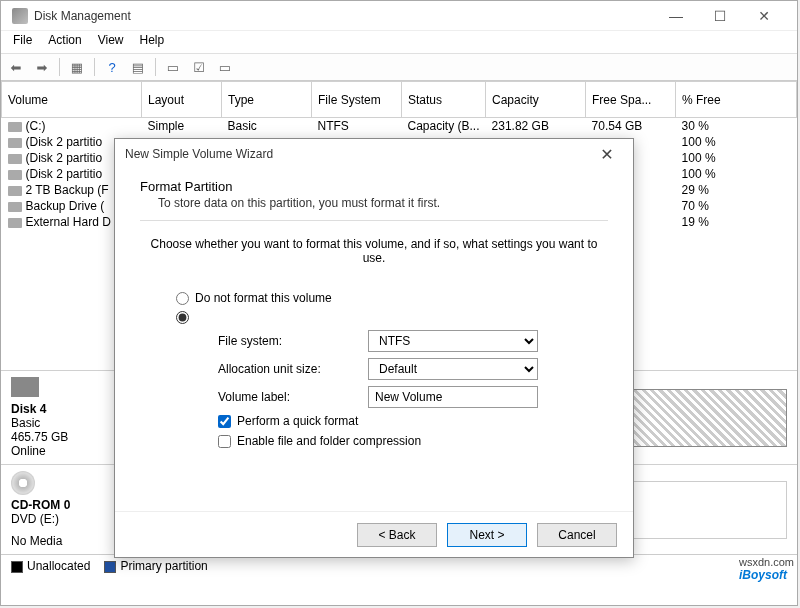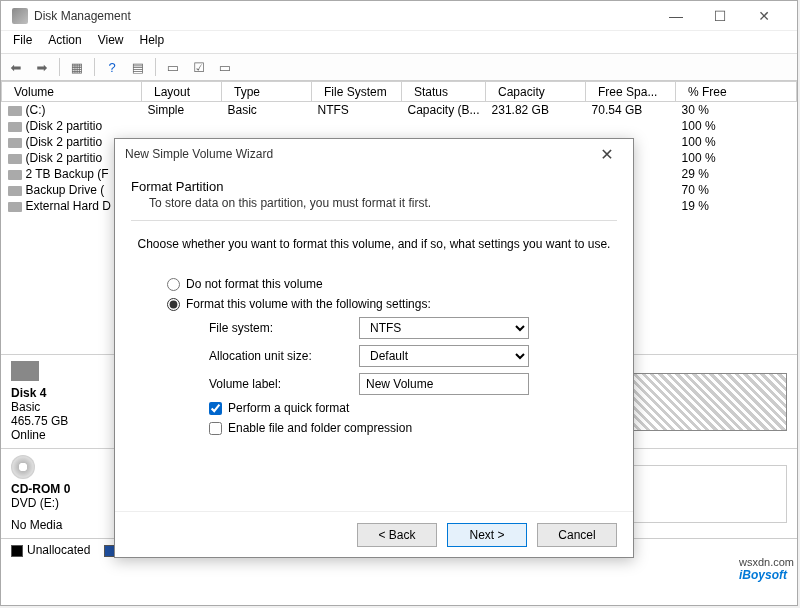--- a/index.html
+++ b/index.html
@@ -9,39 +9,39 @@
 .titlebar .icon { width: 16px; height: 16px; background: linear-gradient(135deg,#8a8a8a 0%,#c0c0c0 100%); border-radius: 2px; margin-right: 6px; }
 .titlebar .title { flex: 1; color: #333; }
 .win-controls { display: flex; }
 .win-controls div { width: 44px; height: 28px; display: flex; align-items: center; justify-content: center; color: #555; font-size: 14px; }
 .menubar { height: 22px; display: flex; align-items: flex-start; padding: 0 4px; gap: 0; }
 .menubar span { padding: 2px 8px; }
 .toolbar { height: 28px; border-top: 1px solid #e0e0e0; border-bottom: 1px solid #ccc; display: flex; align-items: center; padding: 0 4px; gap: 4px; background: #fdfdfd; }
 .toolbar .tb { width: 22px; height: 20px; display: flex; align-items: center; justify-content: center; color: #666; font-size: 13px; }
 .toolbar .sep { width: 1px; height: 18px; background: #ccc; margin: 0 2px; }
 .grid { border-collapse: collapse; width: 100%; }
-.grid th { text-align: left; font-weight: normal; border: 1px solid #d0d0d0; padding: 2px 12px; background: #fff; height: 20px; }
+.grid th { text-align: left; font-weight: normal; border: 1px solid #d0d0d0; padding: 2px 6px; background: #fff; height: 36px; }
 .grid td { padding: 1px 6px; white-space: nowrap; }
 .vol-icon { display:inline-block; width: 14px; height: 10px; background: #aaa; border-radius: 1px; margin-right: 4px; vertical-align: middle; }
 .disk-panel { border-top: 1px solid #d0d0d0; padding: 6px 10px; display: flex; align-items: center; }
 .disk-meta { width: 125px; }
 .disk-meta .disk-icon { width: 28px; height: 20px; background: #888; display:inline-block; margin-bottom: 2px; }
 .disk-meta .cd-icon { width: 24px; height: 24px; border-radius: 50%; background: radial-gradient(circle,#fff 25%,#bbb 26%,#ddd 60%,#999 100%); display:inline-block; }
 .disk-box { flex:1; height: 58px; border: 1px solid #888; background: repeating-linear-gradient(45deg,#ccc,#ccc 3px,#fff 3px,#fff 6px); }
 .legend { border-top: 1px solid #ccc; padding: 4px 10px; display:flex; gap: 14px; align-items:center; }
 .legend .sw { width: 12px; height: 12px; border:1px solid #555; display:inline-block; margin-right: 4px; vertical-align: middle; }
 .legend .sw.black { background:#000; }
 .legend .sw.blue { background:#2050a0; }
 
 
 .dialog { position: absolute; left: 114px; top: 138px; width: 520px; height: 420px; background: #fff; border: 1px solid #888; box-shadow: 0 3px 14px rgba(0,0,0,0.25); display:flex; flex-direction:column; }
 .dlg-title { height: 30px; display:flex; align-items:center; padding: 0 10px; }
 .dlg-title span { flex:1; color:#333; }
 .dlg-close { width: 32px; text-align: center; font-size: 16px; color: #444; }
-.dlg-body { flex:1; padding: 10px 16px; }
+.dlg-body { flex:1; padding: 10px 25px; }
 .dlg-h { font-weight: normal; font-size: 13px; }
 .dlg-sub { padding-left: 18px; color: #333; margin-top: 2px; }
 .dlg-sep { height:1px; background:#ddd; margin: 10px 0 16px; }
 .dlg-desc { text-align:center; margin-bottom: 26px; }
 .radio-row { display:flex; align-items:center; gap:6px; margin: 6px 0 6px 36px; }
 .radio-row input { accent-color: #333; }
 .field-row { display:flex; align-items:center; margin: 6px 0 6px 78px; }
 .field-row label { width: 150px; }
 .field-row select, .field-row input[type=text] { width: 170px; height: 22px; border: 1px solid #999; padding: 0 6px; background:#fff; }
 .chk-row { display:flex; align-items:center; gap:6px; margin: 6px 0 2px 78px; }
@@ -210,21 +210,20 @@
     <div class="dlg-sub">To store data on this partition, you must format it first.</div>
     <div class="dlg-sep"></div>
     <div class="dlg-desc">Choose whether you want to format this volume, and if so, what settings you want to use.</div>
 
     <div class="radio-row">
       <input type="radio" name="fmt" style="">
       <label>Do not format this volume</label>
     </div>
     <div class="radio-row">
       <input type="radio" name="fmt" checked="" style="">
-      <label>Format this volume with the following settings:</label>
     </div>
 
     <div class="field-row">
       <label>File system:</label>
       <select><option>NTFS</option></select>
     </div>
     <div class="field-row">
       <label>Allocation unit size:</label>
       <select><option>Default</option></select>
     </div>

